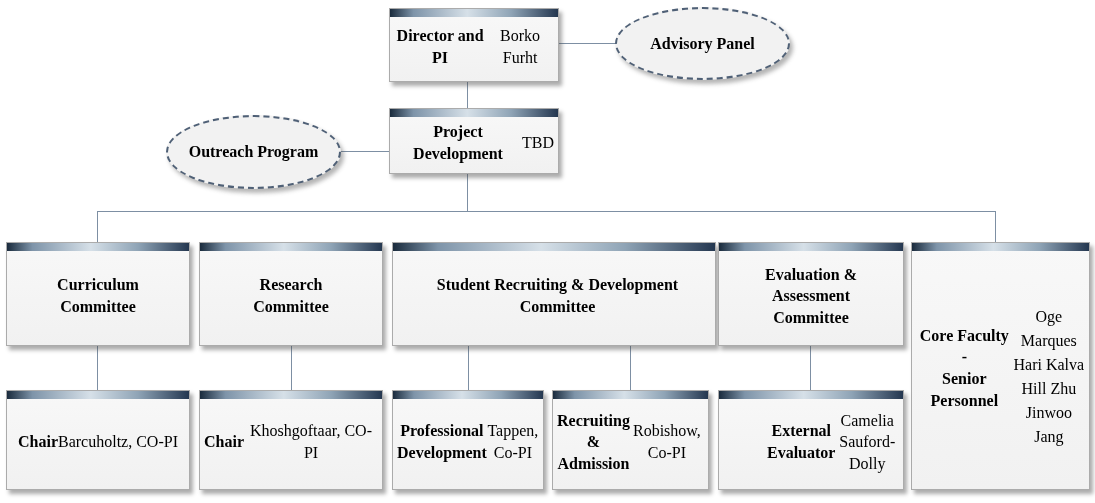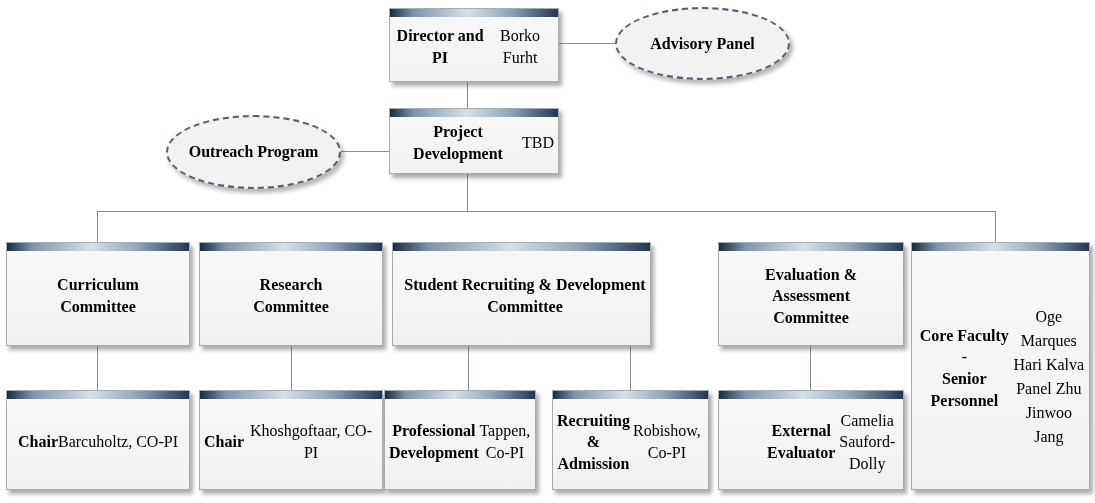--- a/index.html
+++ b/index.html
@@ -63,31 +63,31 @@
     font-size: 16px;
     line-height: 1.35;
     white-space: pre-line;
   }
 
   #n-director    { left: 389px; top: 8px;   width: 170px; height: 74px; }
   #n-coordinator { left: 389px; top: 108px; width: 170px; height: 66px; }
 
   #n-curriculum  { left: 6px;   top: 242px; width: 184px; height: 104px; }
   #n-research    { left: 199px; top: 242px; width: 184px; height: 104px; }
-  #n-student     { left: 392px; top: 242px; width: 259px; height: 104px; padding-left: 11px; }
+  #n-student     { left: 392px; top: 242px; width: 324px; height: 104px; padding-left: 11px; }
   #n-evaluation  { left: 718px; top: 242px; width: 186px; height: 104px; }
 
   #n-core        { left: 911px; top: 242px; width: 179px; height: 248px;
                    justify-content: flex-start; }
   #n-core .members { margin-top: 18px; font-size: 16px; line-height: 1.5; }
   #n-core .members span { display: block; }
 
   #n-chair1      { left: 6px;   top: 390px; width: 184px; height: 100px; }
   #n-chair2      { left: 199px; top: 390px; width: 184px; height: 100px; }
-  #n-profdev     { left: 384px; top: 390px; width: 152px; height: 100px; }
+  #n-profdev     { left: 392px; top: 390px; width: 152px; height: 100px; }
   #n-recruit     { left: 552px; top: 390px; width: 157px; height: 100px; }
   #n-external    { left: 718px; top: 390px; width: 186px; height: 100px; padding-left: 48px; }
 
   
   .ellipse {
     position: absolute;
     z-index: 2;
     background: #f2f2f2;
     border: 2px dashed #4f6076;
     border-radius: 50%;
@@ -166,21 +166,21 @@
 Committee</div>
   </div>
 
   <div class="node" id="n-core">
     <div class="bar"></div>
     <div class="t">Core Faculty -
 Senior Personnel</div>
     <div class="members">
       <span>Oge Marques</span>
       <span>Hari Kalva</span>
-      <span>Panel Zhu</span>
+      <span>Hill Zhu</span>
       <span>Jinwoo Jang</span>
     </div>
   </div>
 
   <div class="node" id="n-chair1">
     <div class="bar"></div>
     <div class="t">Chair</div>
     <div class="s">Barcuholtz, CO-PI</div>
   </div>
 

